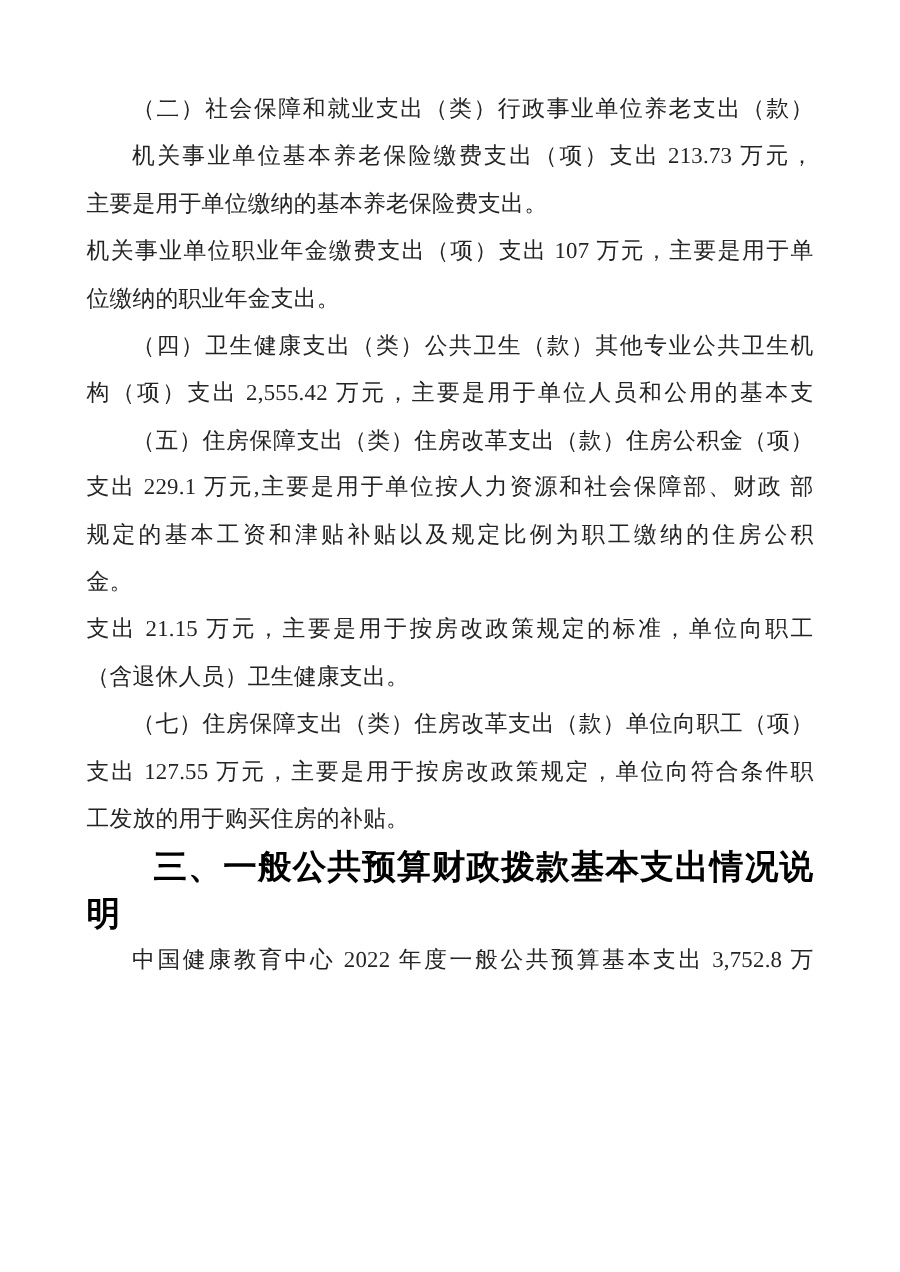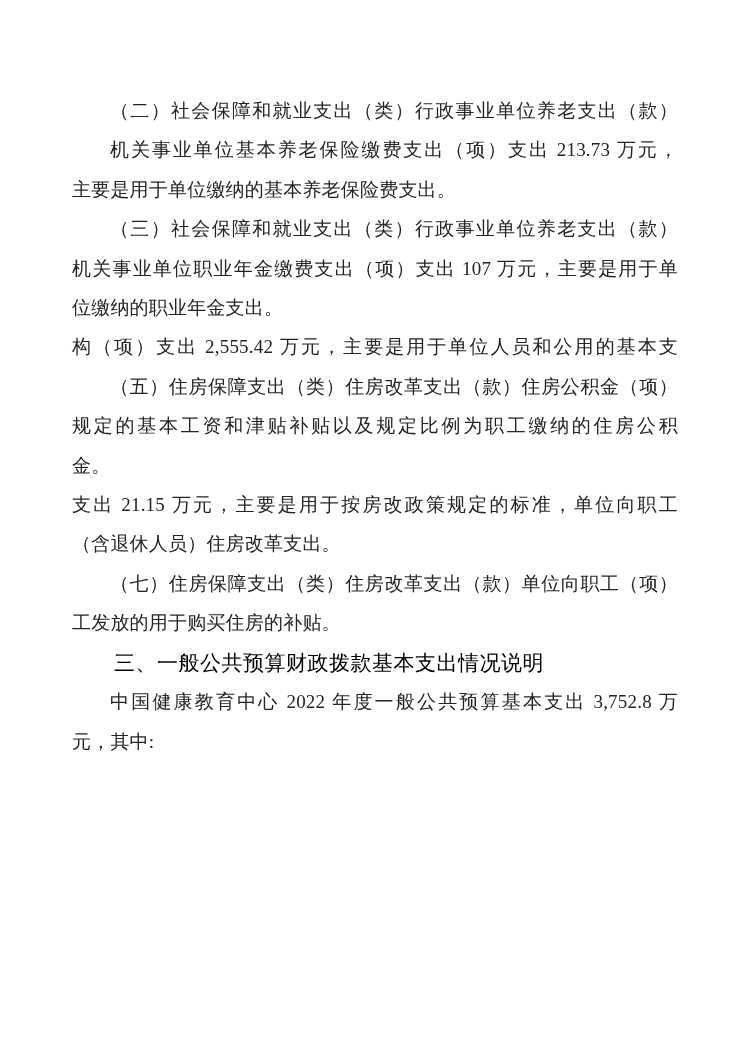--- a/index.html
+++ b/index.html
@@ -15,21 +15,21 @@
     font-family: "Liberation Serif", "DejaVu Serif", serif;
   }
   .page {
     position: absolute;
     inset: 0;
     background: #ffffff;
   }
   .text-block {
     position: absolute;
     left: 72px;
-    top: 91px;
+    top: 72px;
     width: 606px;
   }
   .line {
     font-family: "Liberation Serif", "DejaVu Serif", serif;
     font-size: 19px;
     line-height: 39.4px;
     color: #242424;
     text-align: justify;
     text-align-last: left;
     letter-spacing: 0.2px;
@@ -37,22 +37,22 @@
   .line.j {
     
     text-align-last: justify;
     text-justify: inter-character;
   }
   .line.indent {
     text-indent: 2em;
   }
   .line.heading {
     font-family: "Liberation Sans", "DejaVu Sans", sans-serif;
-    font-weight: 400;
-    font-size: 21px;
+    font-weight: 700;
+    font-size: 28px;
     color: #000000;
     letter-spacing: 0.5px;
   }
   .page-number {
     position: absolute;
     left: 0;
     right: 0;
     top: 966px;
     text-align: center;
     font-family: "Liberation Serif", "DejaVu Serif", serif;
@@ -61,28 +61,29 @@
   }
 </style>
 </head>
 <body>
 
 <div class="page">
   <div class="text-block" id="text-block">
       <div class="line j indent">（二）社会保障和就业支出（类）行政事业单位养老支出（款）</div>
       <div class="line j indent">机关事业单位基本养老保险缴费支出（项）支出 213.73 万元，</div>
       <div class="line">主要是用于单位缴纳的基本养老保险费支出。</div>
-      <div class="line j indent">（三）社会保障和就业支出（类）行政事业单位养老支出（款）</div>
       <div class="line j">机关事业单位职业年金缴费支出（项）支出 107 万元，主要是用于单</div>
       <div class="line">位缴纳的职业年金支出。</div>
+      <div class="line j indent">（四）卫生健康支出（类）公共卫生（款）其他专业公共卫生机</div>
       <div class="line j">构（项）支出 2,555.42 万元，主要是用于单位人员和公用的基本支</div>
       <div class="line j indent">（五）住房保障支出（类）住房改革支出（款）住房公积金（项）</div>
+      <div class="line j">支出 229.1 万元,主要是用于单位按人力资源和社会保障部、财政 部</div>
       <div class="line j">规定的基本工资和津贴补贴以及规定比例为职工缴纳的住房公积</div>
       <div class="line">金。</div>
       <div class="line j">支出 21.15 万元，主要是用于按房改政策规定的标准，单位向职工</div>
-      <div class="line">（含退休人员）住房改革支出。</div>
+      <div class="line">（含退休人员）卫生健康支出。</div>
       <div class="line j indent">（七）住房保障支出（类）住房改革支出（款）单位向职工（项）</div>
+      <div class="line j">支出 127.55 万元，主要是用于按房改政策规定，单位向符合条件职</div>
       <div class="line">工发放的用于购买住房的补贴。</div>
       <div class="line indent heading">三、一般公共预算财政拨款基本支出情况说明</div>
       <div class="line j indent">中国健康教育中心 2022 年度一般公共预算基本支出 3,752.8 万</div>
-      <div class="line">元，其中:</div>
     </div>
 </div>
 
 </body></html>

